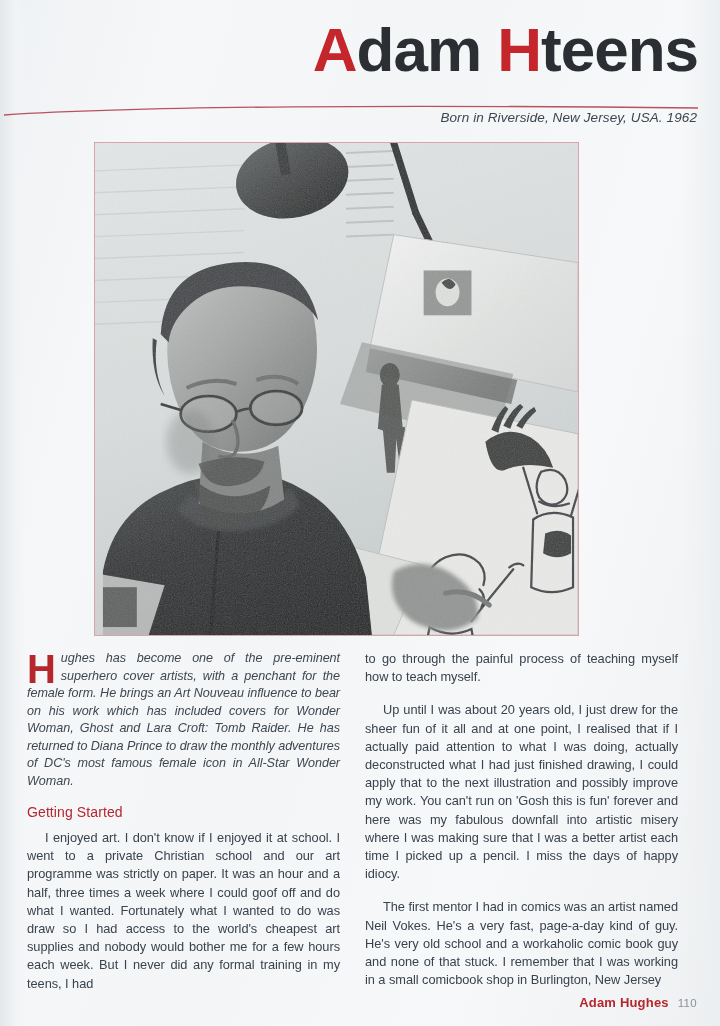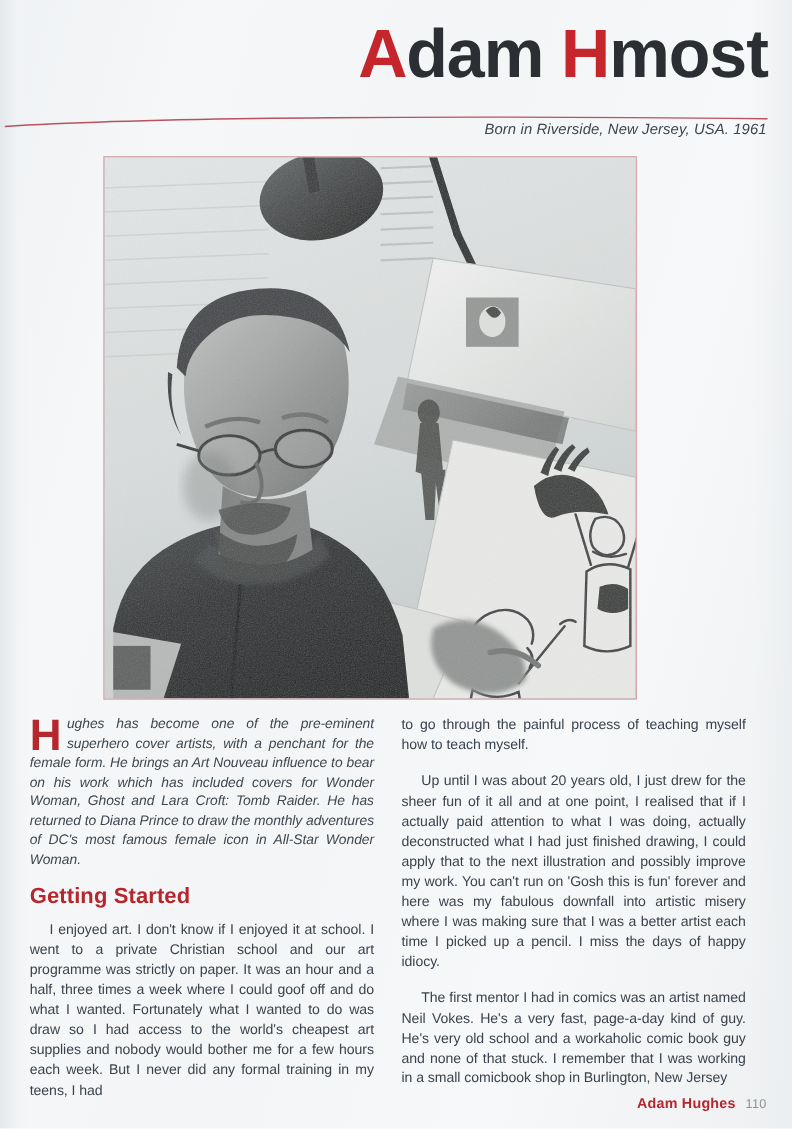--- a/index.html
+++ b/index.html
@@ -121,22 +121,22 @@
     color: #b5262d;
     font-size: 40px;
     line-height: 32px;
     font-weight: bold;
     font-style: normal;
     padding: 2px 5px 0 0;
     margin-top: 1px;
   }
   .section-head {
     margin: 0 0 9px 0;
-    font-size: 20px;
-    font-weight: bold;
+    font-size: 14px;
+    font-weight: normal;
     color: #b5262d;
     letter-spacing: 0.1px;
   }
   .body-p {
     margin: 0 0 15px 0;
     font-size: 12.8px;
     line-height: 18.2px;
     color: #39434e;
     text-align: justify;
     text-indent: 18px;
@@ -167,30 +167,30 @@
 </style>
 </head>
 <body>
 
 <div class="page">
 
   <div class="gutter-shade"></div>
   <div class="page-edge-light"></div>
 
   <div class="title-block">
-    <h1 class="article-title"><span class="cap">A</span><span>dam </span><span class="cap">H</span><span>most</span></h1>
+    <h1 class="article-title"><span class="cap">A</span><span>dam </span><span class="cap">H</span><span>teens</span></h1>
   </div>
 
   <div class="title-rule">
     <svg viewBox="0 0 694 14" preserveAspectRatio="none" aria-hidden="true">
       <path d="M0,11 C140,2 420,1 694,4" fill="none" stroke="#b9525f" stroke-width="1.3"></path>
     </svg>
   </div>
 
-  <div class="subtitle">Born in Riverside, New Jersey, USA. 1961</div>
+  <div class="subtitle">Born in Riverside, New Jersey, USA. 1962</div>
 
   <div class="photo-frame">
     <svg viewBox="0 0 485 494" preserveAspectRatio="xMidYMid slice" aria-hidden="true">
       <defs>
         <linearGradient id="wallGrad" x1="0" y1="0" x2="0.3" y2="1">
           <stop offset="0%" stop-color="#eef0f0"></stop>
           <stop offset="55%" stop-color="#e2e5e5"></stop>
           <stop offset="100%" stop-color="#d2d6d6"></stop>
         </linearGradient>
         <linearGradient id="jacketGrad" x1="0.2" y1="0" x2="0.8" y2="1">

